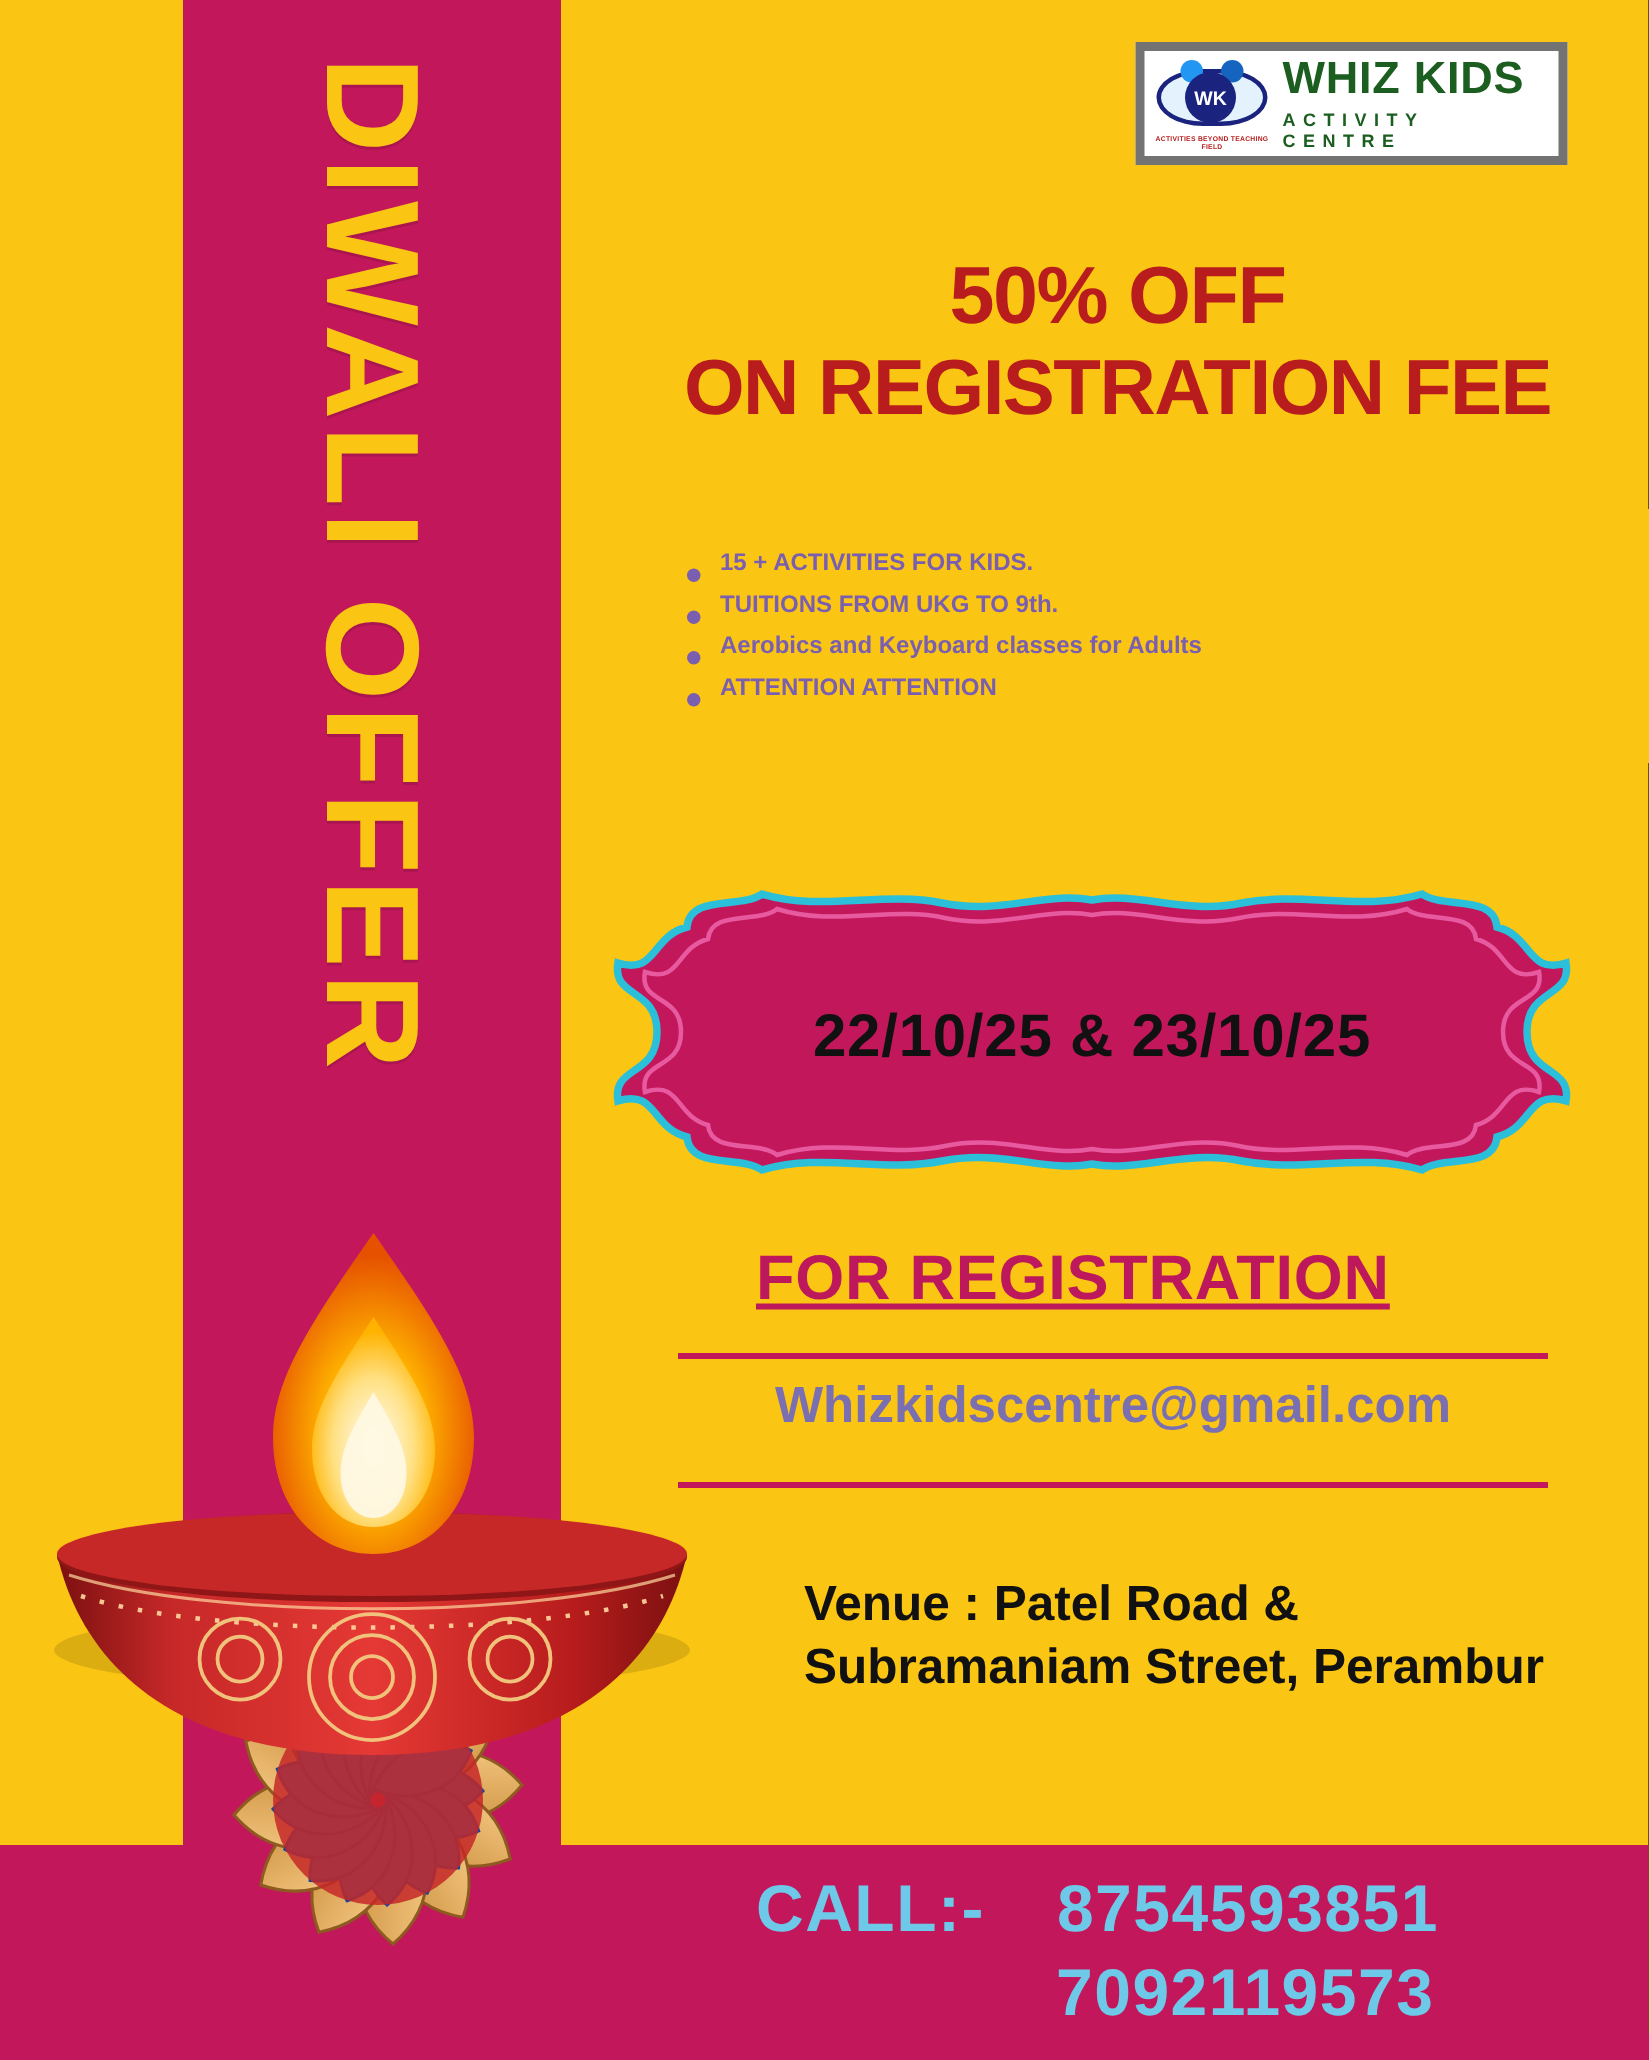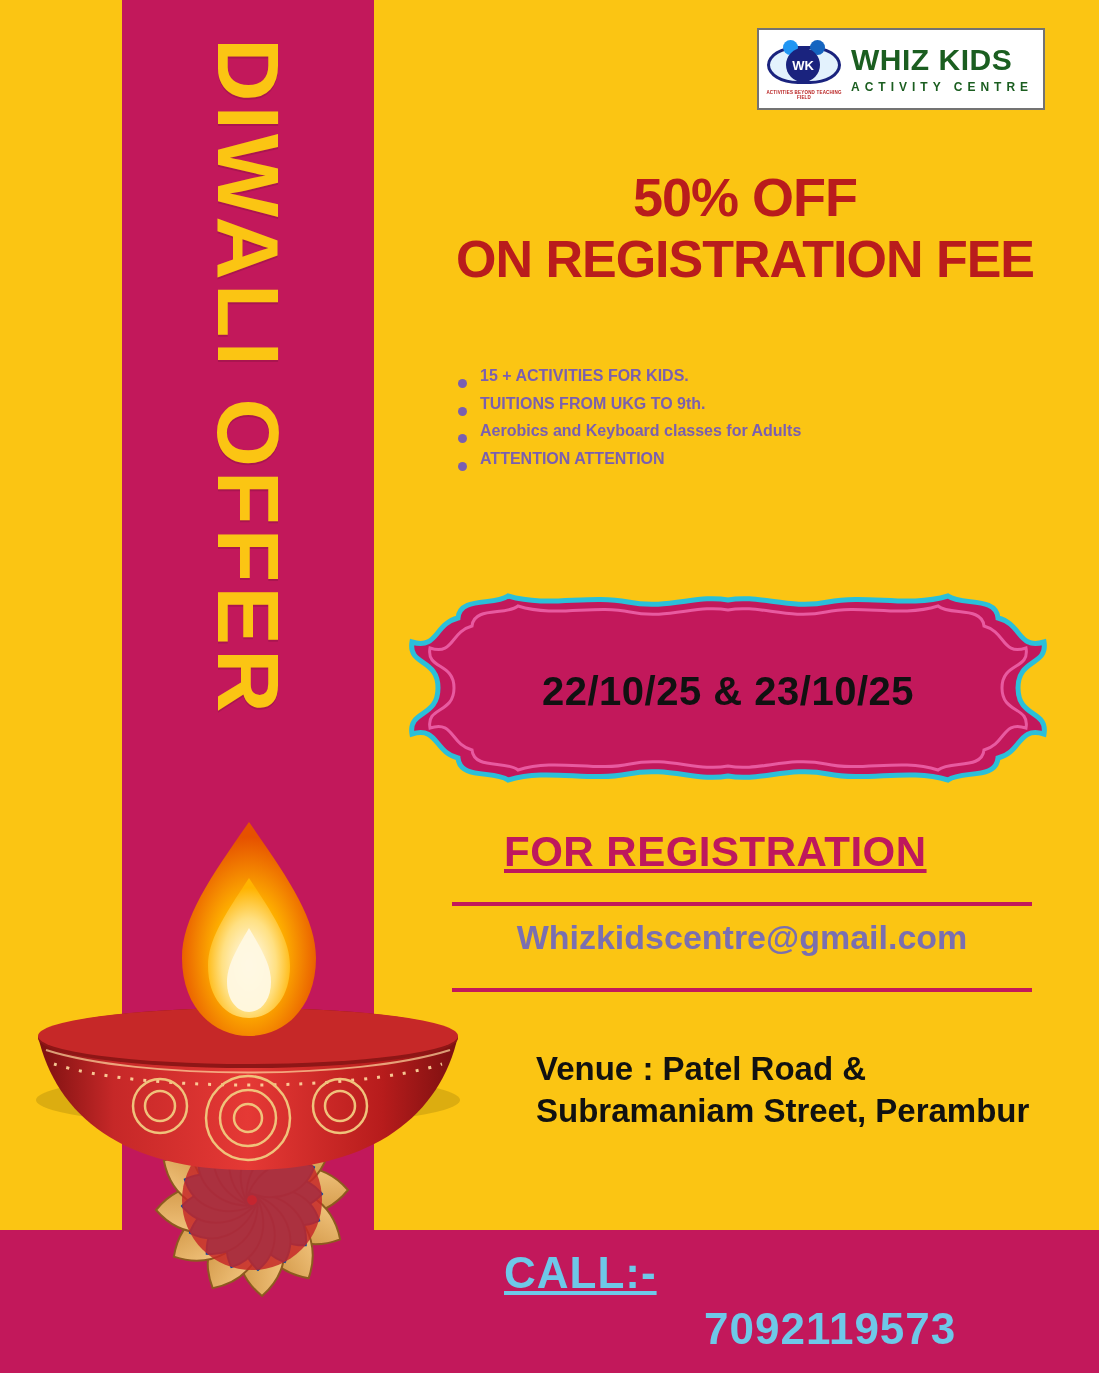--- a/index.html
+++ b/index.html
@@ -67,21 +67,21 @@
   }
 
   
   .logo-box {
     position: absolute;
     right: 54px;
     top: 28px;
     width: 288px;
     height: 82px;
     background: #ffffff;
-    border: 2px solid #737373;
+    border: 6px solid #737373;
     display: flex;
     align-items: center;
     padding: 0 6px;
     box-sizing: border-box;
   }
   .logo-mark {
     width: 78px;
     height: 62px;
     position: relative;
     flex: none;
@@ -282,21 +282,21 @@
   
   .call {
     position: absolute;
     left: 504px;
     top: 1248px;
     color: #6ec8e8;
     font-size: 44px;
     font-weight: 700;
     letter-spacing: 1px;
   }
-  .call .row { display: flex; text-decoration: underline; }
+  .call .row { display: flex; }
   .call .label { margin-right: 48px; }
   .call .num2 { margin-left: 200px; margin-top: 6px; }
 
   
   .diya {
     position: absolute;
     left: 20px;
     top: 800px;
     width: 470px;
     height: 540px;
@@ -394,20 +394,21 @@
   <div class="reg-title">FOR REGISTRATION</div>
   <div class="rule top"></div>
   <div class="email">Whizkidscentre@gmail.com</div>
   <div class="rule bottom"></div>
 
   <div class="venue">Venue : Patel Road &amp; Subramaniam Street, Perambur</div>
 
   <div class="call">
     <div class="row">
       <div class="label">CALL:-</div>
+      <div>8754593851</div>
     </div>
     <div class="num2">7092119573</div>
   </div>
 
   <div class="diya">
     <svg width="470" height="540" viewBox="0 0 470 540">
       <defs>
         <radialGradient id="flameOuter" cx="50%" cy="62%" r="55%">
           <stop offset="0%" stop-color="#fff59d"></stop>
           <stop offset="45%" stop-color="#ffb300"></stop>

